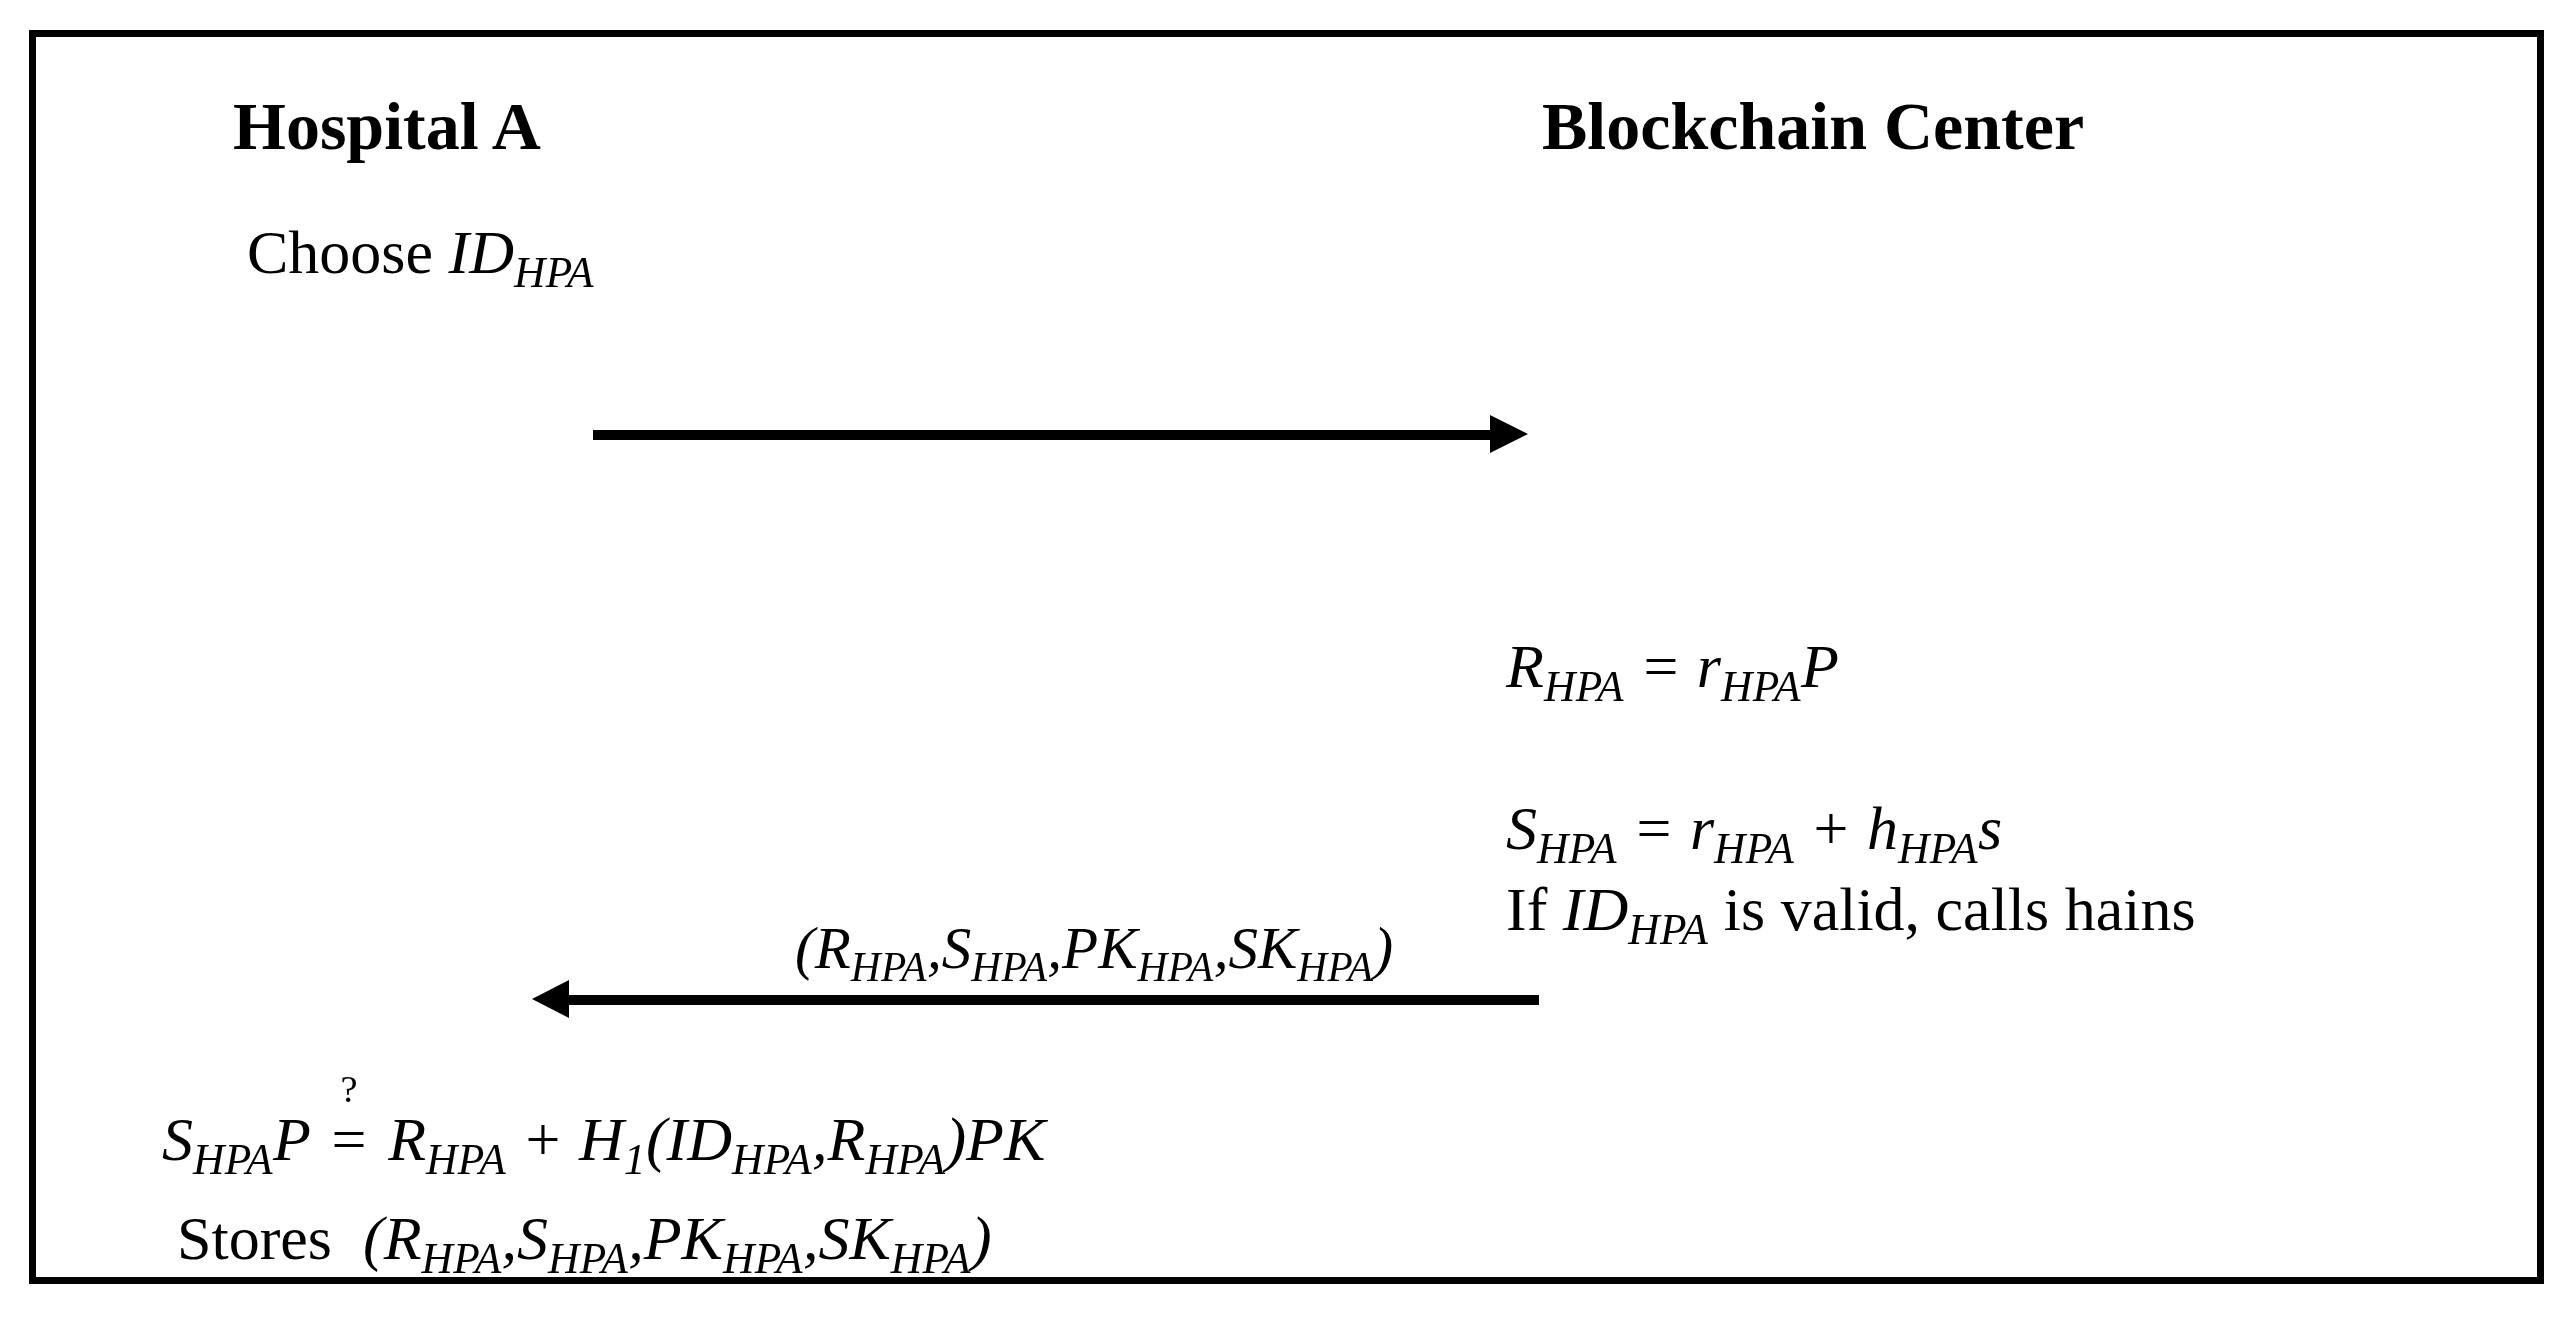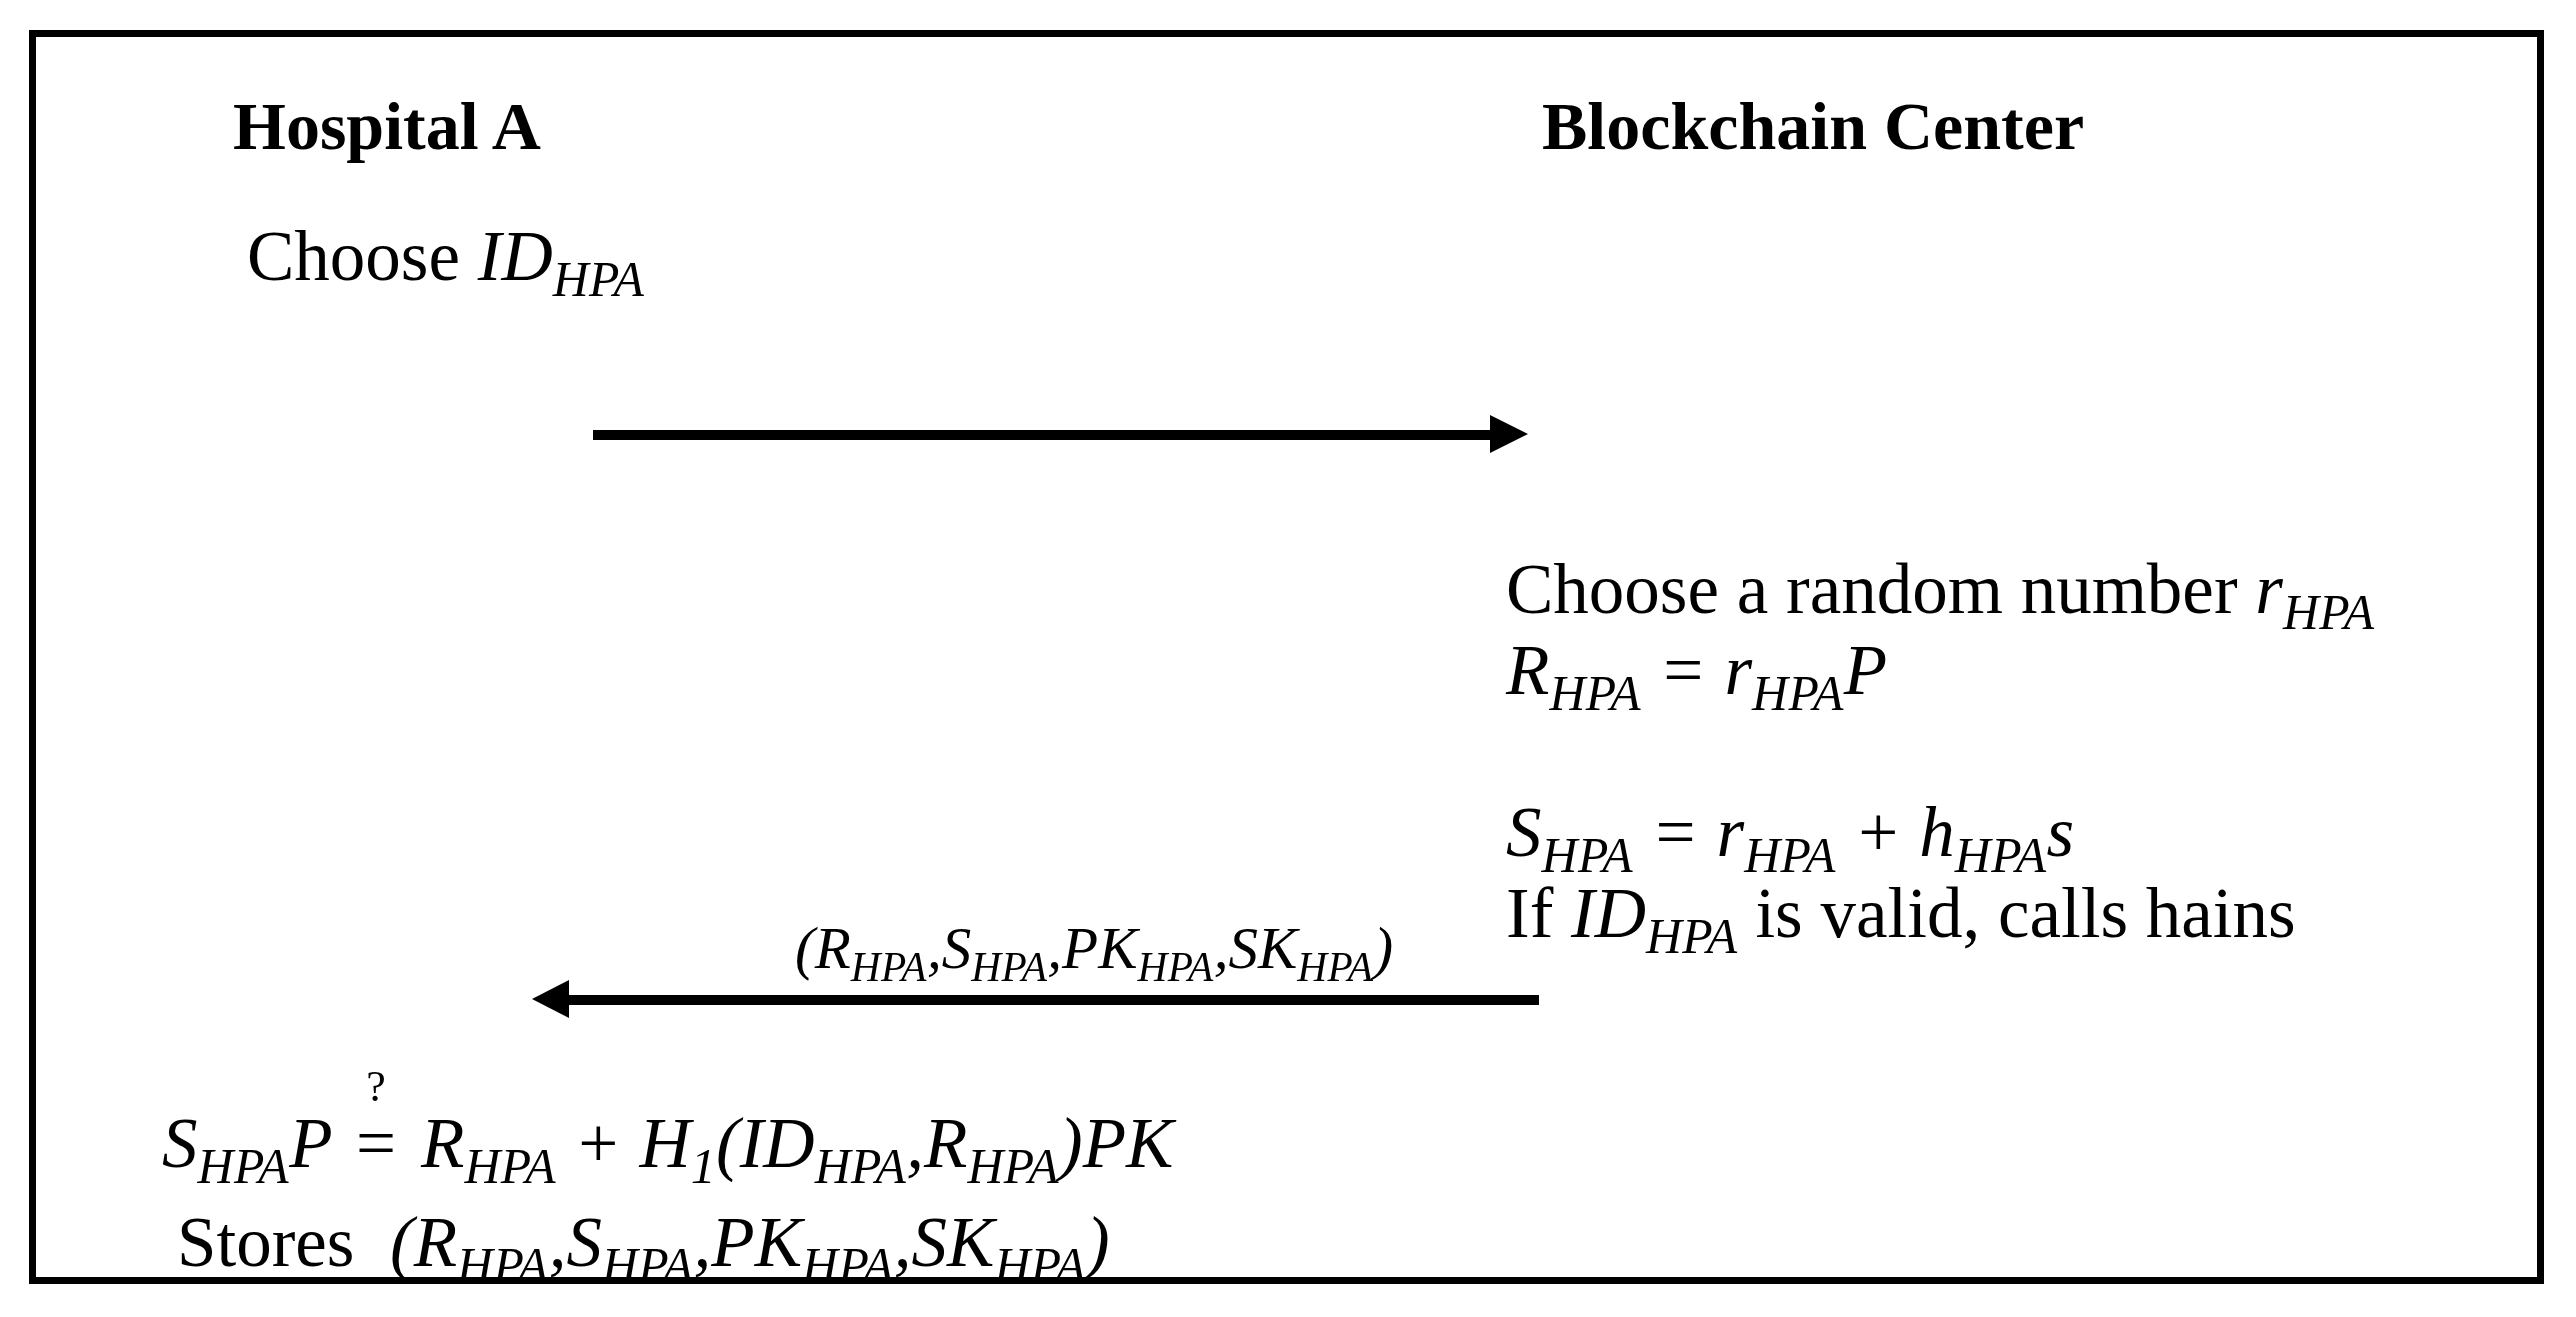--- a/index.html
+++ b/index.html
@@ -24,21 +24,21 @@
     top: 30px;
     width: 2501px;
     height: 1240px;
     border: 7.4px solid #000000;
     background: transparent;
   }
   .txt {
     position: absolute;
     white-space: nowrap;
     line-height: 1;
-    font-size: 71px;
+    font-size: 62px;
   }
   .title {
     position: absolute;
     white-space: nowrap;
     line-height: 1;
     font-size: 68px;
     font-weight: bold;
   }
   .mi { font-style: italic; }
   .mr { font-style: normal; }
@@ -122,21 +122,20 @@
 
   <div class="title" id="title-right">Blockchain Center</div>
 
   <div class="txt" id="step-choose-id"><span class="mr">Choose </span><span class="mi">ID</span><span class="msub">HPA</span></div>
 
 
   <div class="hline" id="a1-line"></div>
 
   <div class="tri-right" id="a1-head"></div>
 
-  <div class="txt" id="bc-line1"><span class="mr">Choose a random number </span><span class="mi">r</span><span class="msub">HPA</span></div>
 
   <div class="txt" id="bc-line2"><span class="mi">R</span><span class="msub">HPA</span><span class="mi"> = r</span><span class="msub">HPA</span><span class="mi">P</span></div>
 
 
   <div class="txt" id="bc-line4"><span class="mi">S</span><span class="msub">HPA</span><span class="mi"> = r</span><span class="msub">HPA</span><span class="mi"> + h</span><span class="msub">HPA</span><span class="mi">s</span></div>
 
   <div class="txt" id="bc-line5"><span class="mr">If </span><span class="mi">ID</span><span class="msub">HPA</span><span class="mr"> is valid, calls hains</span></div>
 
   <div class="msg-label" id="label-msg2"><span class="mi">(R</span><span class="msub">HPA</span><span class="mi">,S</span><span class="msub">HPA</span><span class="mi">,PK</span><span class="msub">HPA</span><span class="mi">,SK</span><span class="msub">HPA</span><span class="mi">)</span></div>
 

